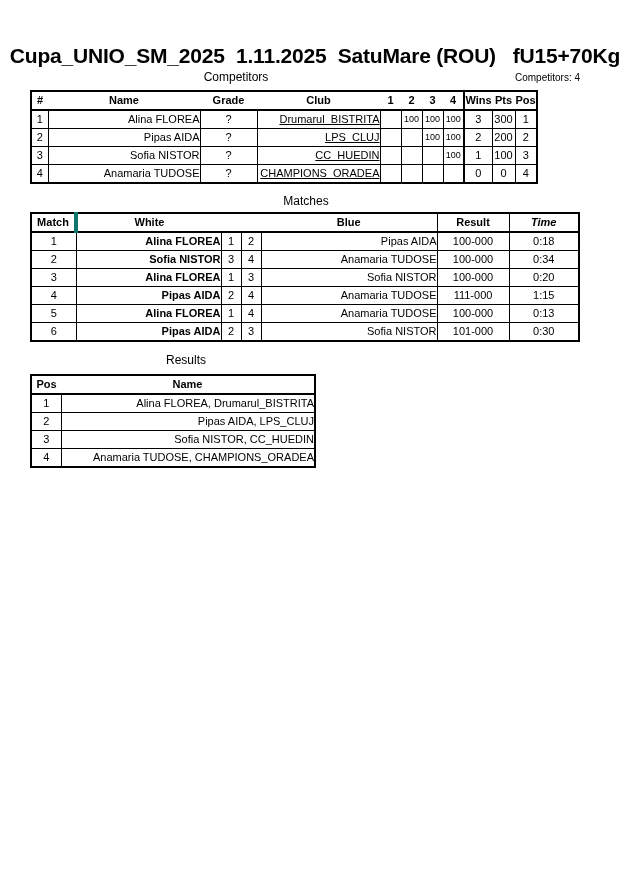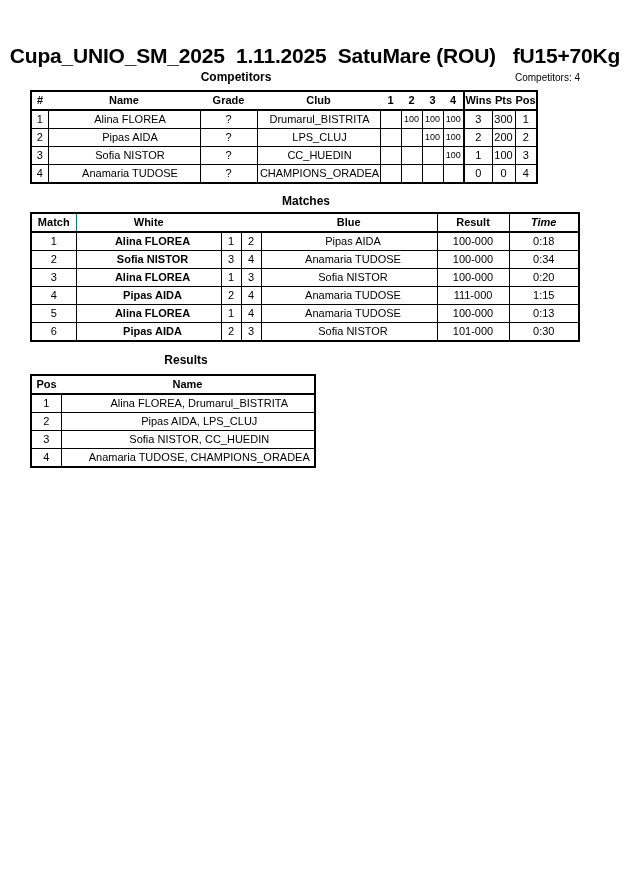--- a/index.html
+++ b/index.html
@@ -17,21 +17,21 @@
     text-align:center;
     font-size:21px;
     font-weight:bold;
     white-space:pre;
     letter-spacing:-0.2px;
   }
   .section-title {
     position:absolute;
     transform:translateX(-50%);
     font-size:12px;
-    font-weight:bold;
+    font-weight:normal;
     white-space:nowrap;
   }
   #competitors-heading { left:236px; top:70px; }
   #matches-heading     { left:284px; top:194px;padding-left:44px; }
   #results-heading     { left:186px; top:353px; }
   .count-label {
     position:absolute;
     top:72px; right:50px;
     font-size:10px;
     white-space:nowrap;
@@ -48,34 +48,34 @@
     height:17px;
     line-height:17px;
     font-size:11px;
     overflow:hidden;
     white-space:nowrap;
     vertical-align:middle;
   }
   th { font-weight:bold; border:none; border-bottom:2px solid #000000; text-align:center; }
   td { border:1px solid #000000; }
   .c { text-align:center; }
-  .l { text-align:center; }
+  .l { text-align:right; }
 
   
   #competitors-table { left:30px; top:90px; width:506px; }
   #competitors-table td.name { padding-left:12px; }
-  #competitors-table td.club { padding-left:2px; }
+  #competitors-table td.club { padding-left:2px;text-decoration:underline; }
   #competitors-table td.rnd  { font-size:9px; text-align:center; }
   #competitors-table th.h-wins, #competitors-table td.wins { border-left:2px solid #000000; }
 
   
   #matches-table { left:30px; top:212px; width:548px; }
   #matches-table td.wname { padding-left:8px; font-weight:bold; }
   #matches-table td.bname { padding-left:8px; }
-  #matches-table th.h-match  { border-right:1px solid #0f766e;text-align:center; }
+  #matches-table th.h-match  { border-right:4px solid #0f766e;text-align:center; }
   #matches-table th.h-white  { padding-right:40px; }
   #matches-table th.h-result { border-left:1px solid #000000; }
   #matches-table th.h-time   { border-left:1px solid #000000;font-style:italic; }
 
   
   #results-table { left:30px; top:374px; width:284px; }
   #results-table td.name { padding-left:23px; }
 </style>
 </head>
 <body>

